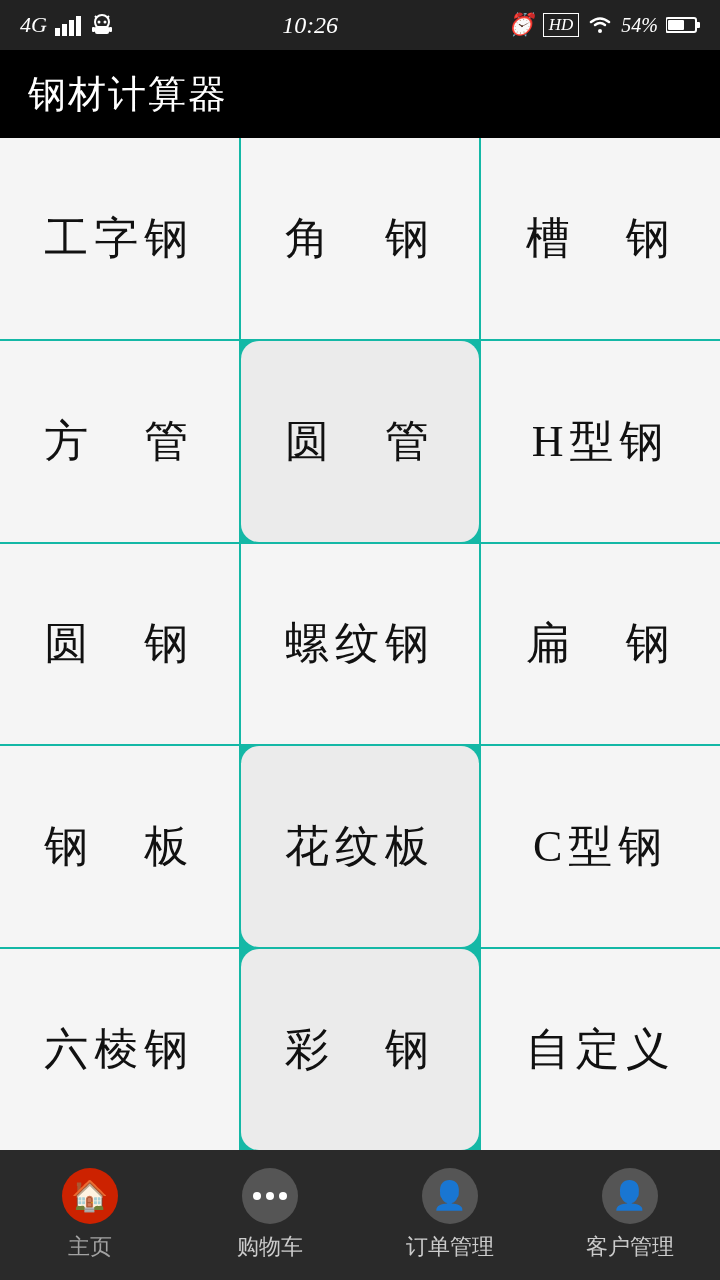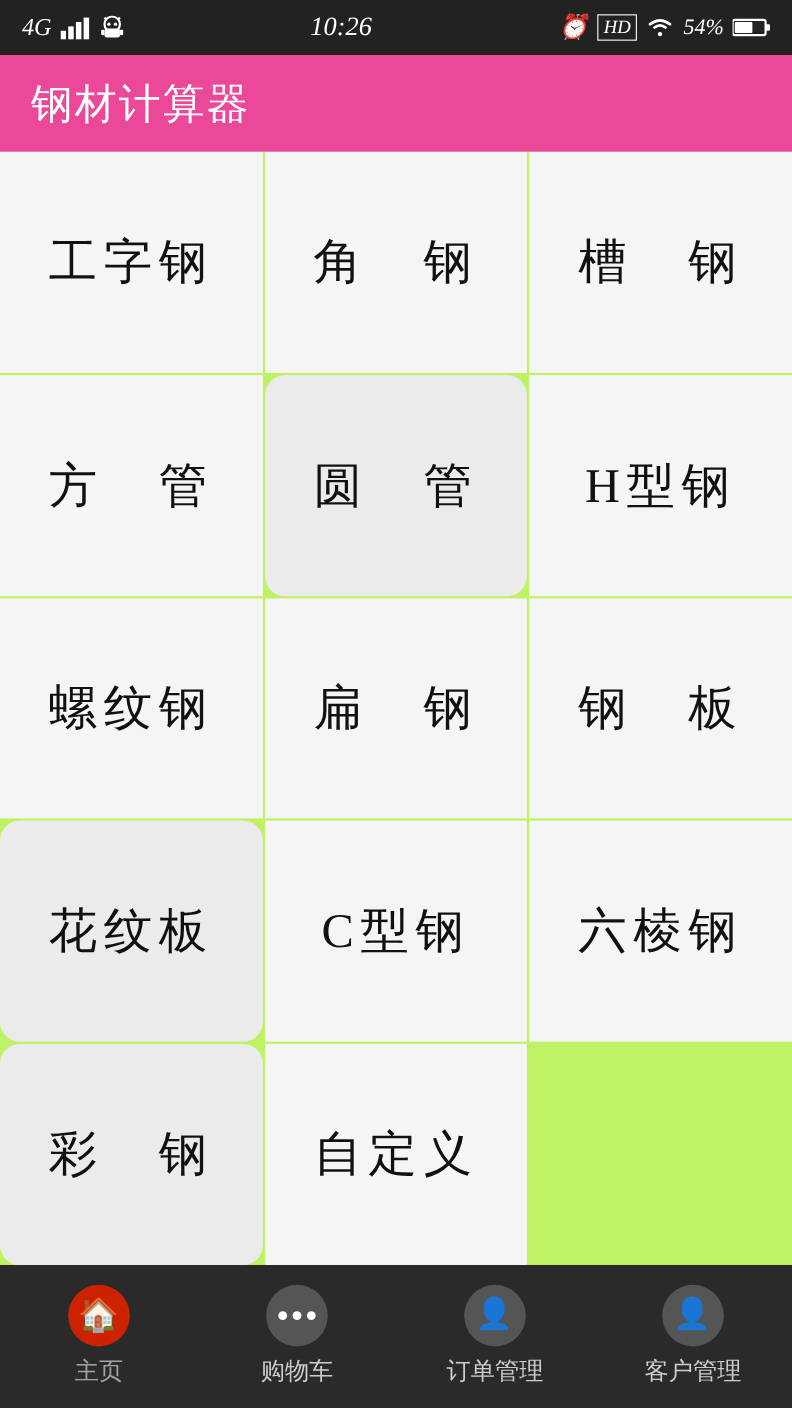--- a/index.html
+++ b/index.html
@@ -26,42 +26,42 @@
       font-size: 22px;
       flex-shrink: 0;
       font-style: italic;
     }
     .status-left { display: flex; align-items: center; gap: 8px; }
     .status-center { font-size: 24px; font-weight: 500; }
     .status-right { display: flex; align-items: center; gap: 8px; font-size: 20px; }
 
     
     .app-header {
-      background: #ec4899;
+      background: #000000;
       color: #fff;
       height: 88px;
       display: flex;
       align-items: center;
       padding: 0 28px;
       flex-shrink: 0;
     }
     .app-header-title {
       font-size: 38px;
       font-weight: normal;
       letter-spacing: 2px;
     }
 
     
     .grid-container {
       flex: 1;
       display: grid;
       grid-template-columns: repeat(3, 1fr);
       grid-template-rows: repeat(5, 1fr);
       gap: 2px;
-      background: #bef264;
+      background: #14b8a6;
       overflow: hidden;
       text-align: center;
     }
 
     .grid-item {
       background: #f5f5f5;
       display: flex;
       align-items: center;
       justify-content: center;
       cursor: pointer;
@@ -192,20 +192,23 @@
     <div class="grid-item">
       <span class="grid-item-label">方　管</span>
     </div>
     <div class="grid-item highlighted">
       <span class="grid-item-label">圆　管</span>
     </div>
     <div class="grid-item">
       <span class="grid-item-label">H型钢</span>
     </div>
     <div class="grid-item">
+      <span class="grid-item-label">圆　钢</span>
+    </div>
+    <div class="grid-item">
       <span class="grid-item-label">螺纹钢</span>
     </div>
     <div class="grid-item">
       <span class="grid-item-label">扁　钢</span>
     </div>
     <div class="grid-item">
       <span class="grid-item-label">钢　板</span>
     </div>
     <div class="grid-item highlighted">
       <span class="grid-item-label">花纹板</span>

